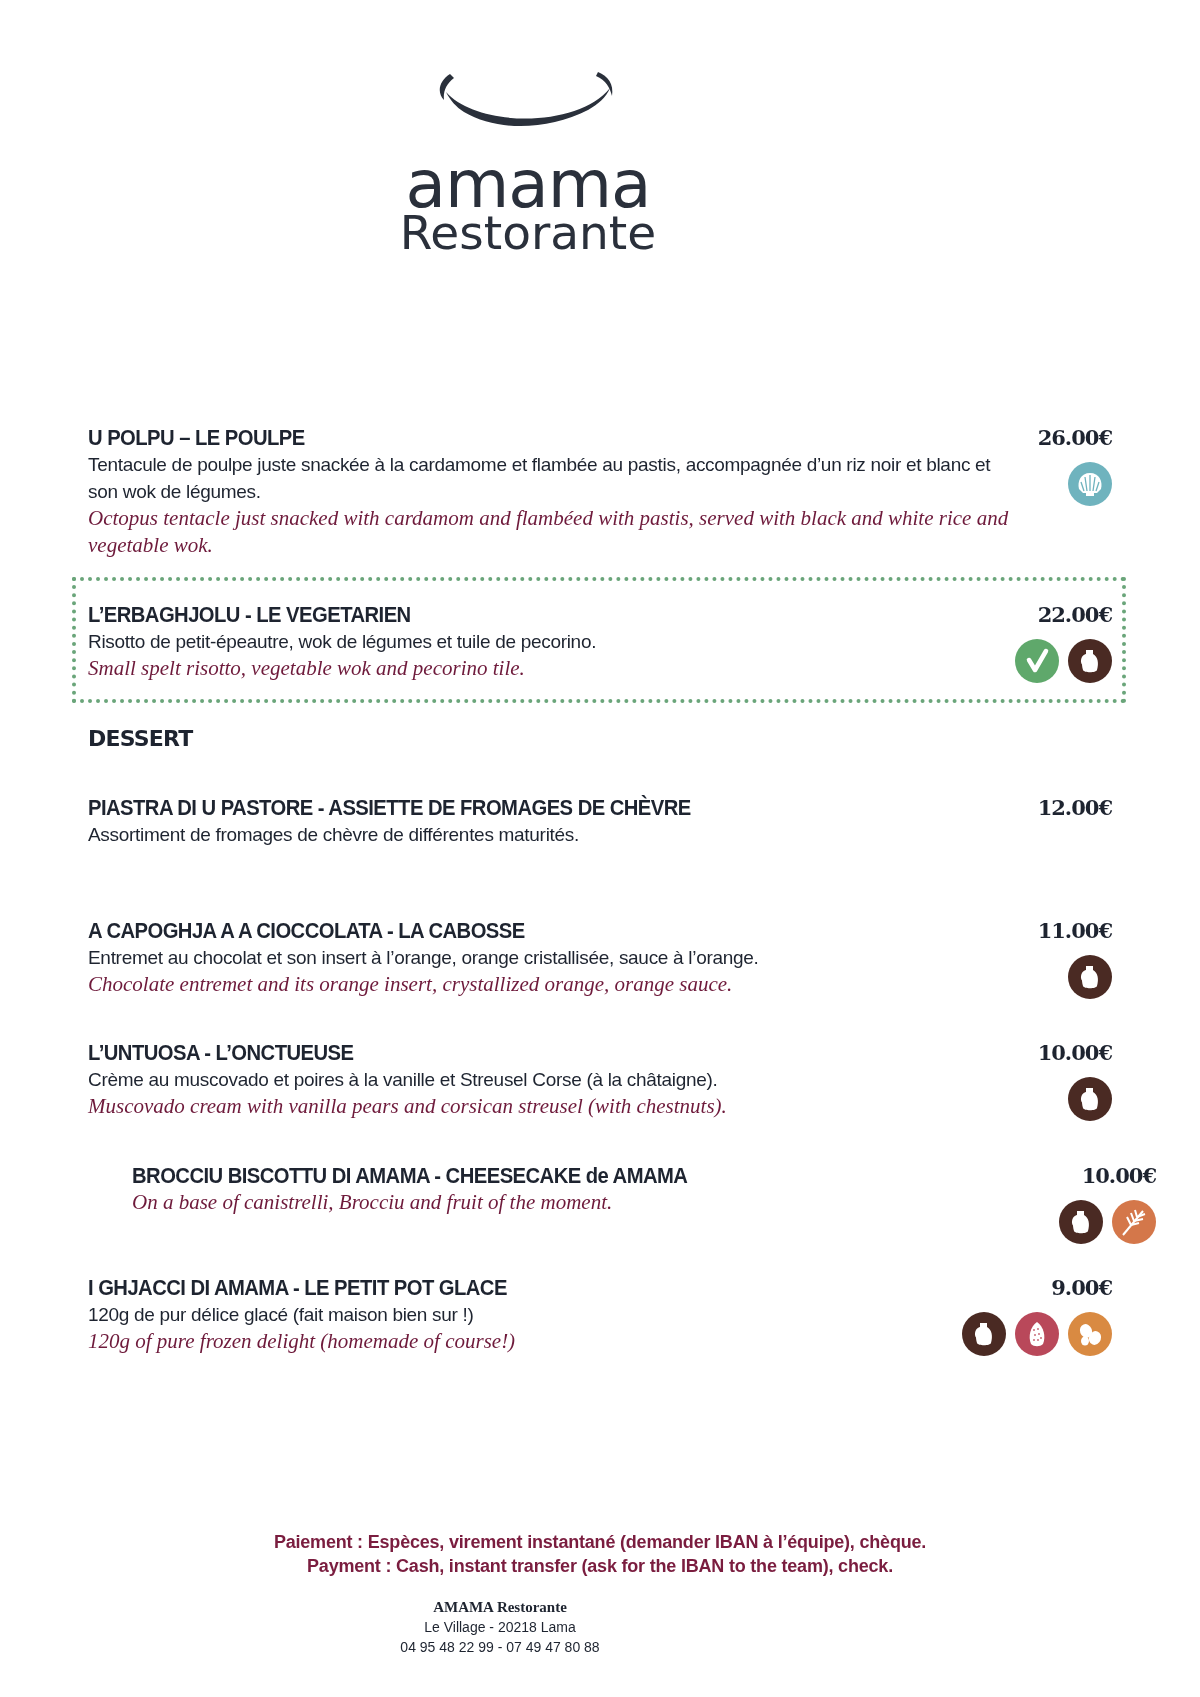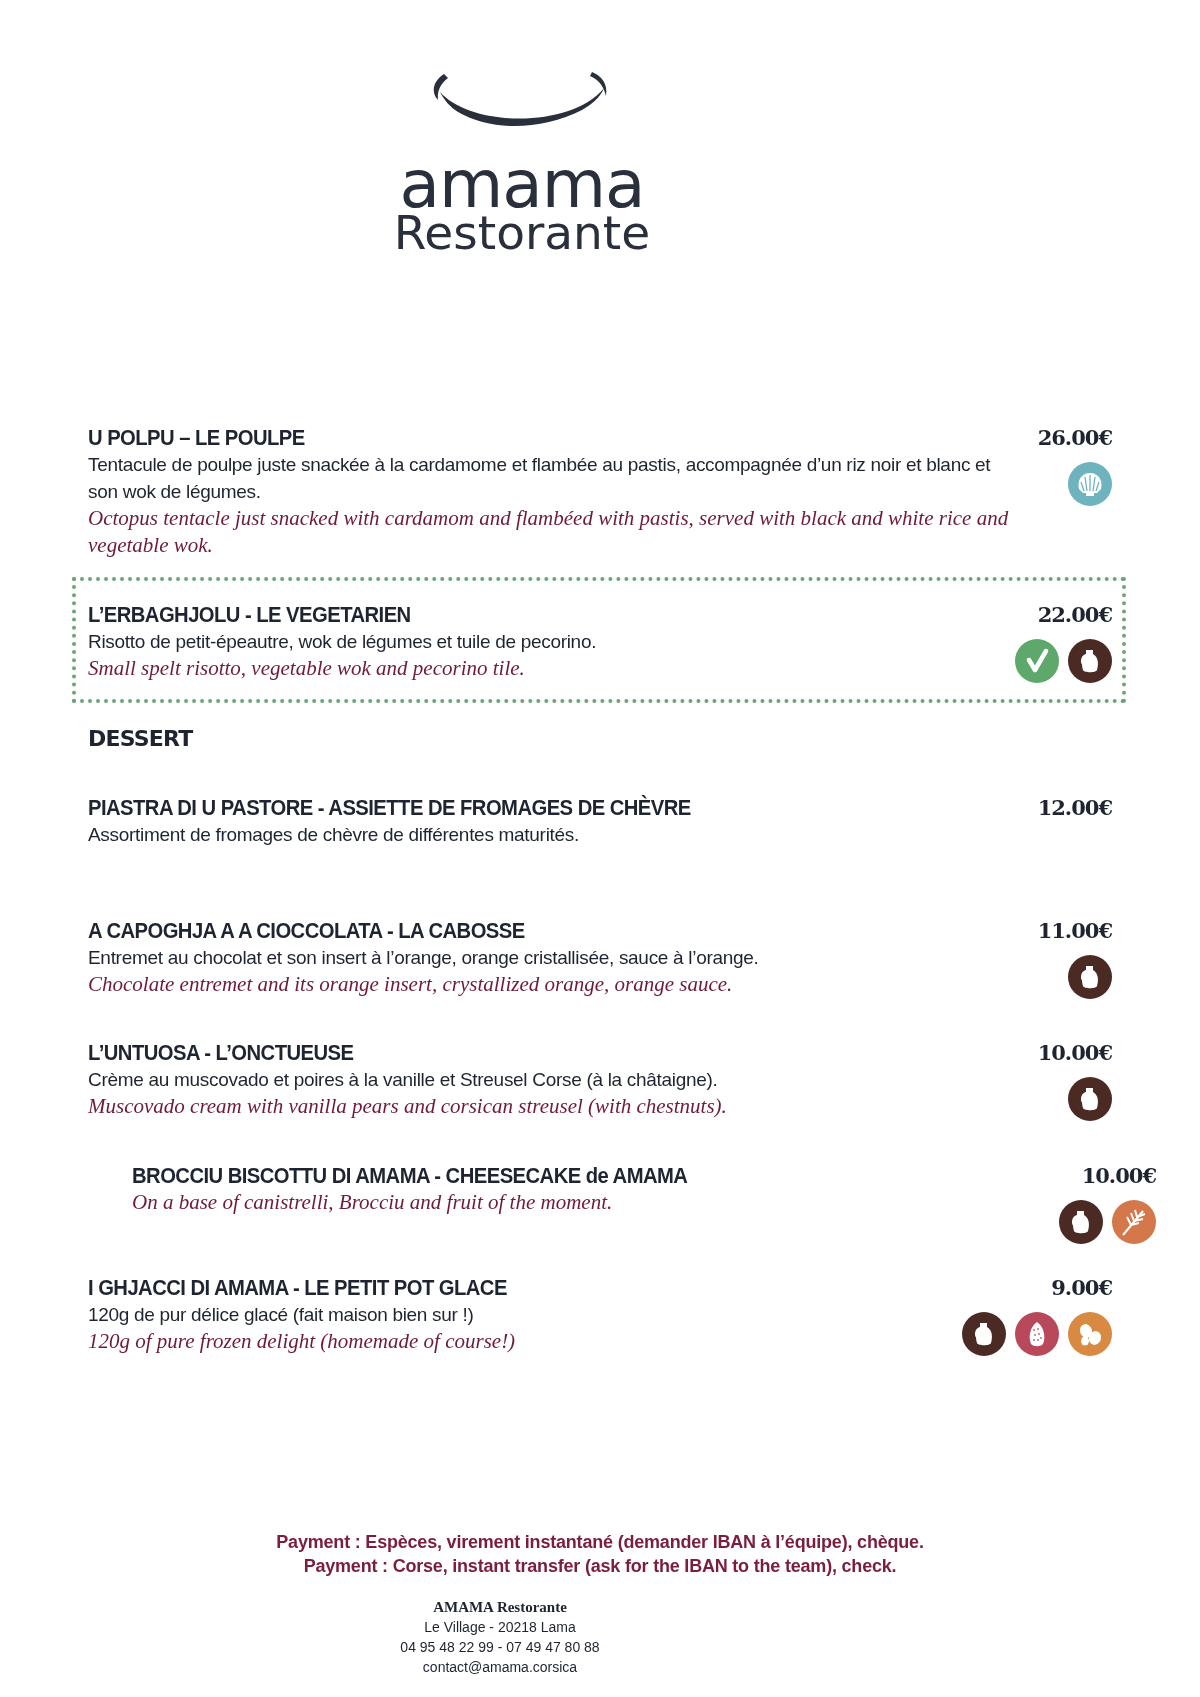--- a/index.html
+++ b/index.html
@@ -1,18 +1,18 @@
 <!DOCTYPE html>
 <html><head>
 <meta charset="utf-8">
 <style>
   html, body { margin:0; padding:0; background:#fff; }
   body { width:1200px; height:1697px; position:relative; overflow:hidden;
          font-family:"Liberation Sans", sans-serif; color:#1e2430; }
-  .logo { position:absolute; left:12px; top:70px; width:1020px; text-align:center; }
+  .logo { position:absolute; left:0; top:70px; width:1020px; text-align:center;padding-left:18px; }
   .logo svg { display:block; margin:0 auto; }
   .logo-word { font-family:"DejaVu Sans", sans-serif; font-size:66px; line-height:66px; letter-spacing:-1px; color:#2a303b; margin-top:16px; }
   .logo-sub { font-family:"DejaVu Sans", sans-serif; font-size:47px; line-height:38px; color:#2a303b; margin-top:-4px; letter-spacing:0px; }
 
   .item { position:absolute; left:88px; width:1024px; }
   .item .title { font-family:"Liberation Sans", sans-serif; font-weight:bold; font-size:22px; line-height:26px;
                  letter-spacing:-0.6px; color:#1e2430; transform:scaleX(0.92); transform-origin:left; white-space:nowrap; }
   .item .fr { font-size:19px; line-height:27px; color:#1e2430; width:930px; letter-spacing:-0.3px; }
   .item .en { font-family:"Liberation Serif", serif; font-style:italic; font-size:21px; line-height:27px; color:#6e1a3b; width:930px; }
   .item .price { position:absolute; right:0; top:0; font-family:"DejaVu Serif", serif; font-weight:bold; font-size:21px; line-height:26px; color:#1e2430; letter-spacing:-1px; }
@@ -159,22 +159,21 @@
       <svg viewBox="0 0 30 30">
           <ellipse cx="11" cy="12" rx="6" ry="7" fill="#fff" transform="rotate(-20 11 12)"></ellipse>
         <ellipse cx="20" cy="19" rx="6" ry="7" fill="#fff" transform="rotate(20 20 19)"></ellipse>
         <ellipse cx="10" cy="22" rx="4" ry="4.5" fill="#fff"></ellipse>
         </svg>
     </div>
   </div>
 </div>
 
 <div class="payment">
-  <div>Payment : Espèces, virement instantané (demander IBAN à l’équipe), chèque.</div>
-  <div>Payment : Corse, instant transfer (ask for the IBAN to the team), check.</div>
+  <div>Paiement : Espèces, virement instantané (demander IBAN à l’équipe), chèque.</div>
+  <div>Payment : Cash, instant transfer (ask for the IBAN to the team), check.</div>
 </div>
 
 <div class="footer">
   <div class="name">AMAMA Restorante</div>
   <div>Le Village - 20218 Lama</div>
   <div>04 95 48 22 99 - 07 49 47 80 88</div>
-  <div>contact@amama.corsica</div>
 </div>
 
 </body></html>

